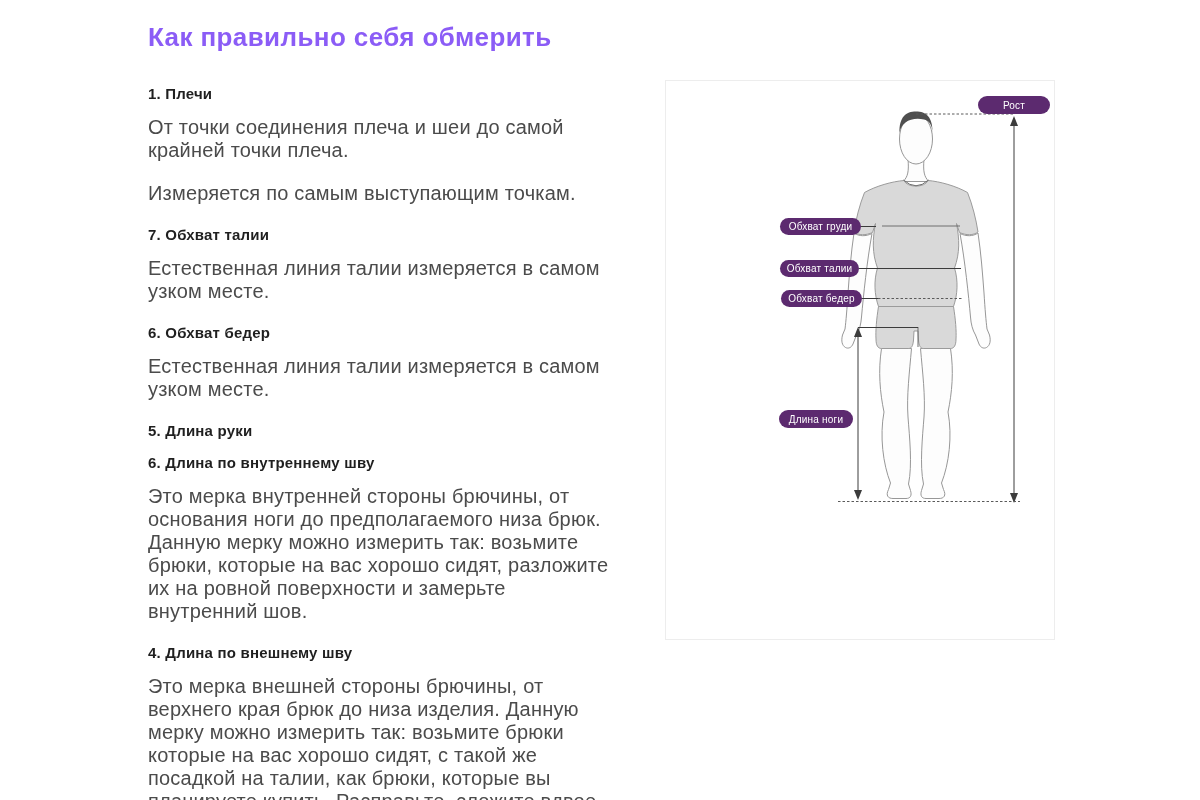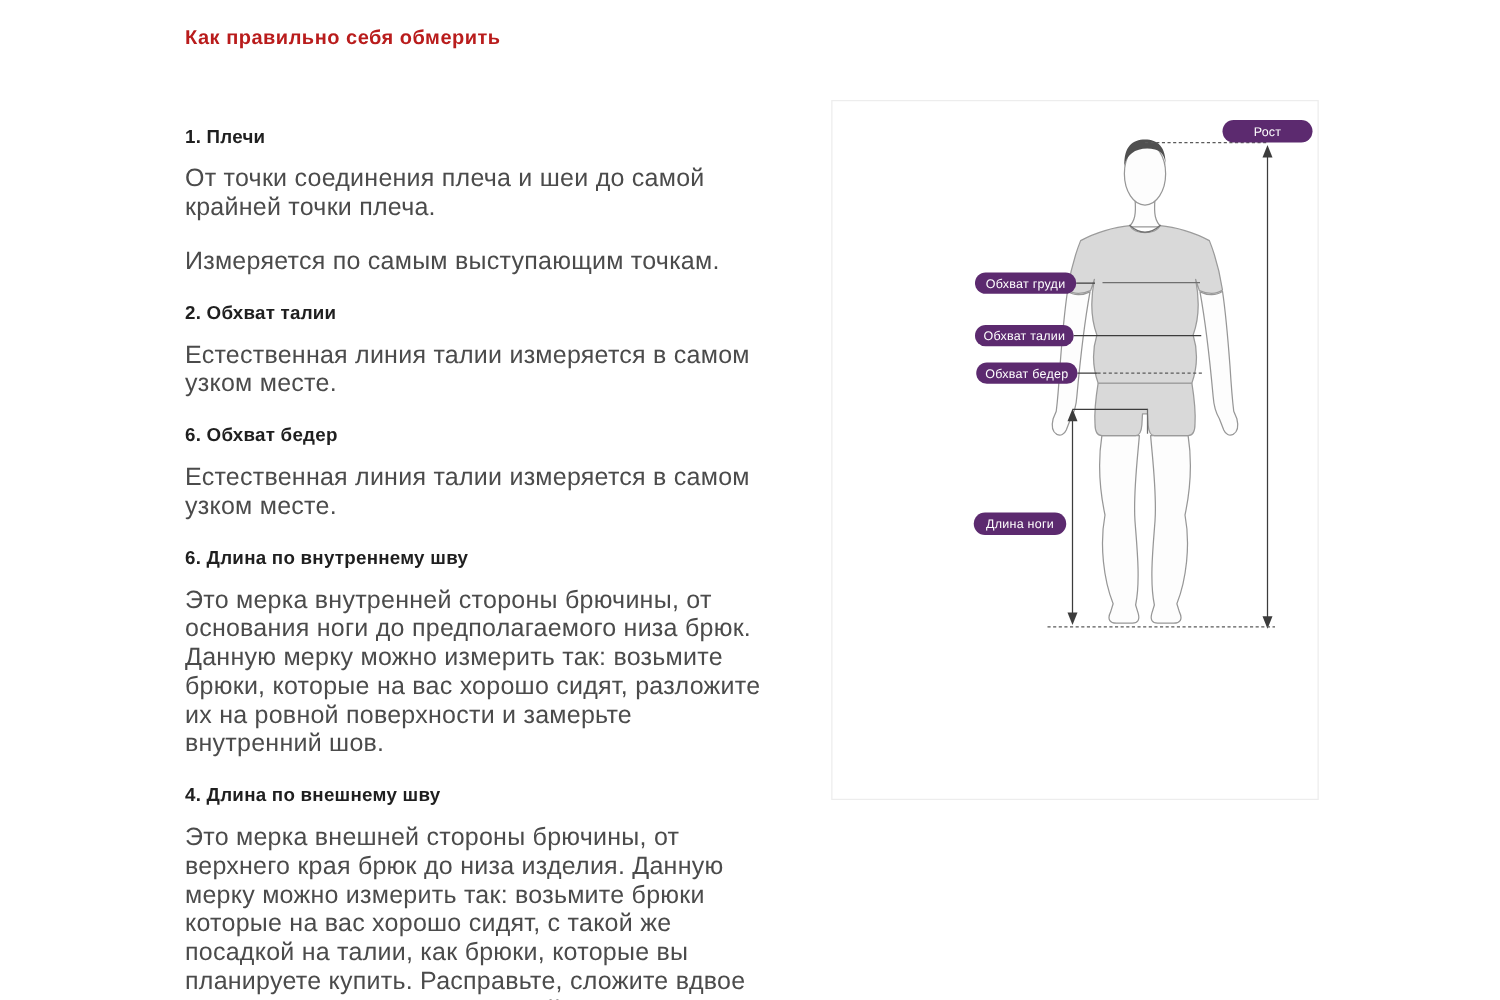--- a/index.html
+++ b/index.html
@@ -4,25 +4,25 @@
 <style>
   * { box-sizing: border-box; }
   html, body { margin: 0; padding: 0; }
   body {
     width: 1200px; height: 800px; position: relative;
     background: #ffffff; overflow: hidden;
     font-family: "Liberation Sans", sans-serif;
   }
   .page-title {
     position: absolute; left: 148px; top: 22px; margin: 0;
-    font-size: 16px; font-weight: 700; color: #b91c1c; letter-spacing: .4px;
+    font-size: 26px; font-weight: 700; color: #8b5cf6; letter-spacing: .4px;
   }
   .text-col { position: absolute; left: 148px; top: 84px; width: 462px; }
   .m-item h3 {
-    margin: 16px 0 13px; font-size: 15px; line-height: 19px;
+    margin: 0 0 13px; font-size: 15px; line-height: 19px;
     font-weight: 700; color: #1f1f1f; letter-spacing: .2px;
   }
   .m-item p {
     margin: 0 0 20px; font-size: 20px; line-height: 23px;
     color: #4b4b4b; letter-spacing: .2px;
   }
   .figure-box {
     position: absolute; left: 665px; top: 80px;
     width: 390px; height: 560px;
     border: 1px solid #ededed; background: #ffffff;
@@ -45,28 +45,29 @@
 
 <div class="text-col">
   <section class="m-item">
     <h3>1. Плечи</h3>
     <p>От точки соединения плеча и шеи до самой крайней точки плеча.</p>
   </section>
   <section class="m-item">
     <p>Измеряется по самым выступающим точкам.</p>
   </section>
   <section class="m-item">
-    <h3>2. Обхват талии</h3>
+    <h3>7. Обхват талии</h3>
     <p>Естественная линия талии измеряется в самом узком месте.</p>
   </section>
   <section class="m-item">
     <h3>6. Обхват бедер</h3>
     <p>Естественная линия талии измеряется в самом узком месте.</p>
   </section>
   <section class="m-item">
+    <h3>5. Длина руки</h3>
   </section>
   <section class="m-item">
     <h3>6. Длина по внутреннему шву</h3>
     <p>Это мерка внутренней стороны брючины, от основания ноги до предполагаемого низа брюк. Данную мерку можно измерить так: возьмите брюки, которые на вас хорошо сидят, разложите их на ровной поверхности и замерьте внутренний шов.</p>
   </section>
   <section class="m-item">
     <h3>4. Длина по внешнему шву</h3>
     <p>Это мерка внешней стороны брючины, от верхнего края брюк до низа изделия. Данную мерку можно измерить так: возьмите брюки которые на вас хорошо сидят, с такой же посадкой на талии, как брюки, которые вы планируете купить. Расправьте, сложите вдвое и разложите на горизонтальной поверхности. Замер производится по внешнему шву изделия, включая ширину пояса.</p>
   </section>
 </div>

